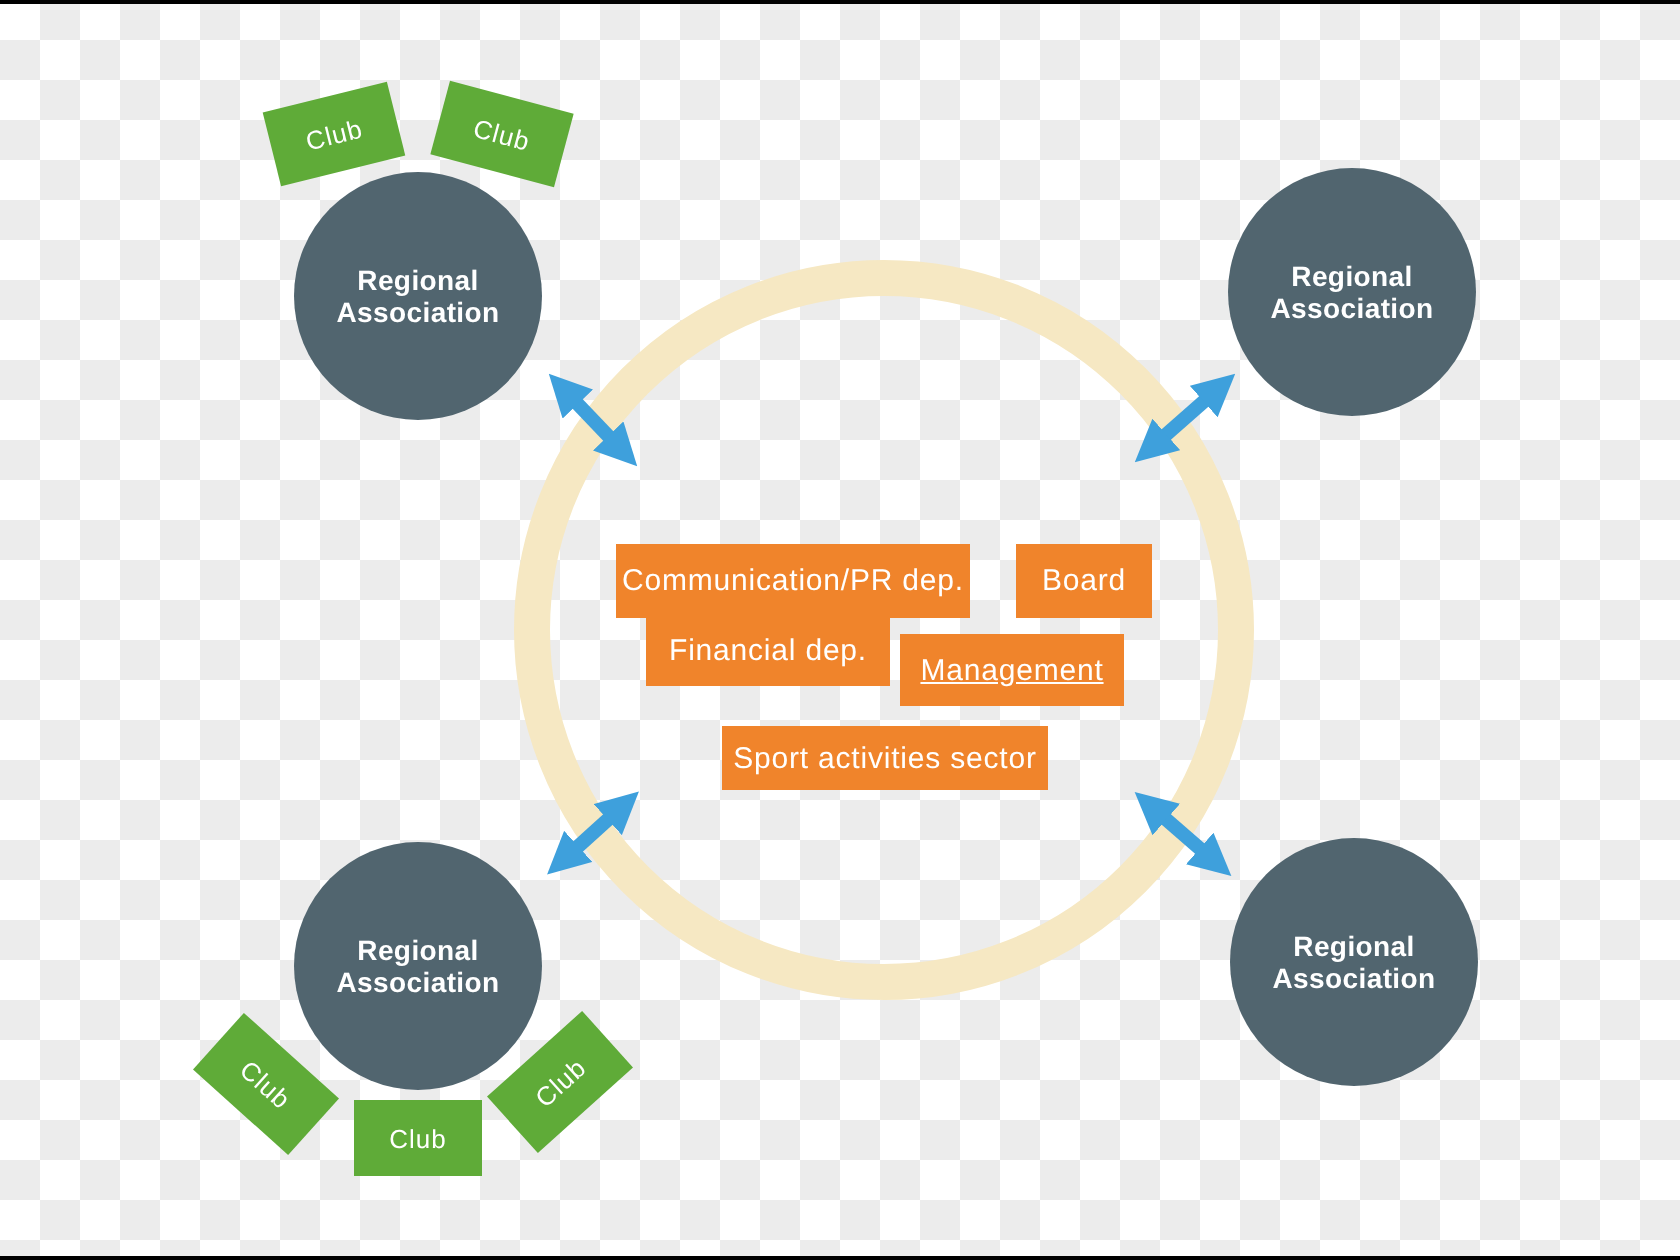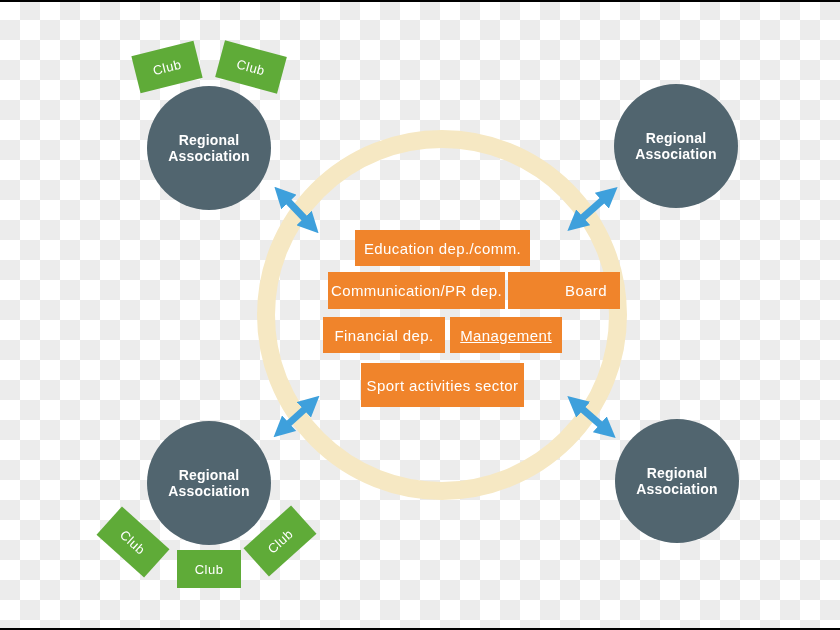--- a/index.html
+++ b/index.html
@@ -51,25 +51,25 @@
   .reg-tr{left:614px; top:84px;}
   .reg-bl{left:147px; top:421px;}
   .reg-br{left:615px; top:419px;}
 
   .dept{
     position:absolute; background:var(--department-fill); color:var(--label-text);
     display:flex; align-items:center; justify-content:center;
     font-size:15px; font-weight:500; letter-spacing:.4px; z-index:3; white-space:nowrap;
   }
   .dept-education{left:355px; top:230px; width:175px; height:36px;}
-  .dept-communication{left:308px; top:272px; width:177px; height:37px;margin-left:20px;}
-  .dept-board{left:508px; top:272px; width:68px; height:37px;padding-left:44px;}
-  .dept-financial{left:323px; top:317px; width:122px; height:36px;}
+  .dept-communication{left:308px; top:272px; width:177px; height:37px;}
+  .dept-board{left:508px; top:272px; width:68px; height:37px;}
+  .dept-financial{left:323px; top:307px; width:122px; height:36px;}
   .dept-management{left:450px; top:317px; width:112px; height:36px;text-decoration:underline;}
-  .dept-sport{left:361px; top:363px; width:163px; height:44px;}
+  .dept-sport{left:361px; top:363px; width:163px; height:32px;}
 </style>
 </head>
 <body>
 
 <div class="stage">
 
   <div class="edge-bar top"></div>
 
   <div class="ring"></div>
 
@@ -108,23 +108,20 @@
   <div class="circle regional reg-tr">
     <span class="lbl">Regional Association</span>
   </div>
   <div class="circle regional reg-bl">
     <span class="lbl">Regional Association</span>
   </div>
   <div class="circle regional reg-br">
     <span class="lbl">Regional Association</span>
   </div>
 
-  <div class="dept dept-education">
-    <span>Education dep./comm.</span>
-  </div>
   <div class="dept dept-communication">
     <span>Communication/PR dep.</span>
   </div>
   <div class="dept dept-board">
     <span>Board</span>
   </div>
   <div class="dept dept-financial">
     <span>Financial dep.</span>
   </div>
   <div class="dept dept-management">

